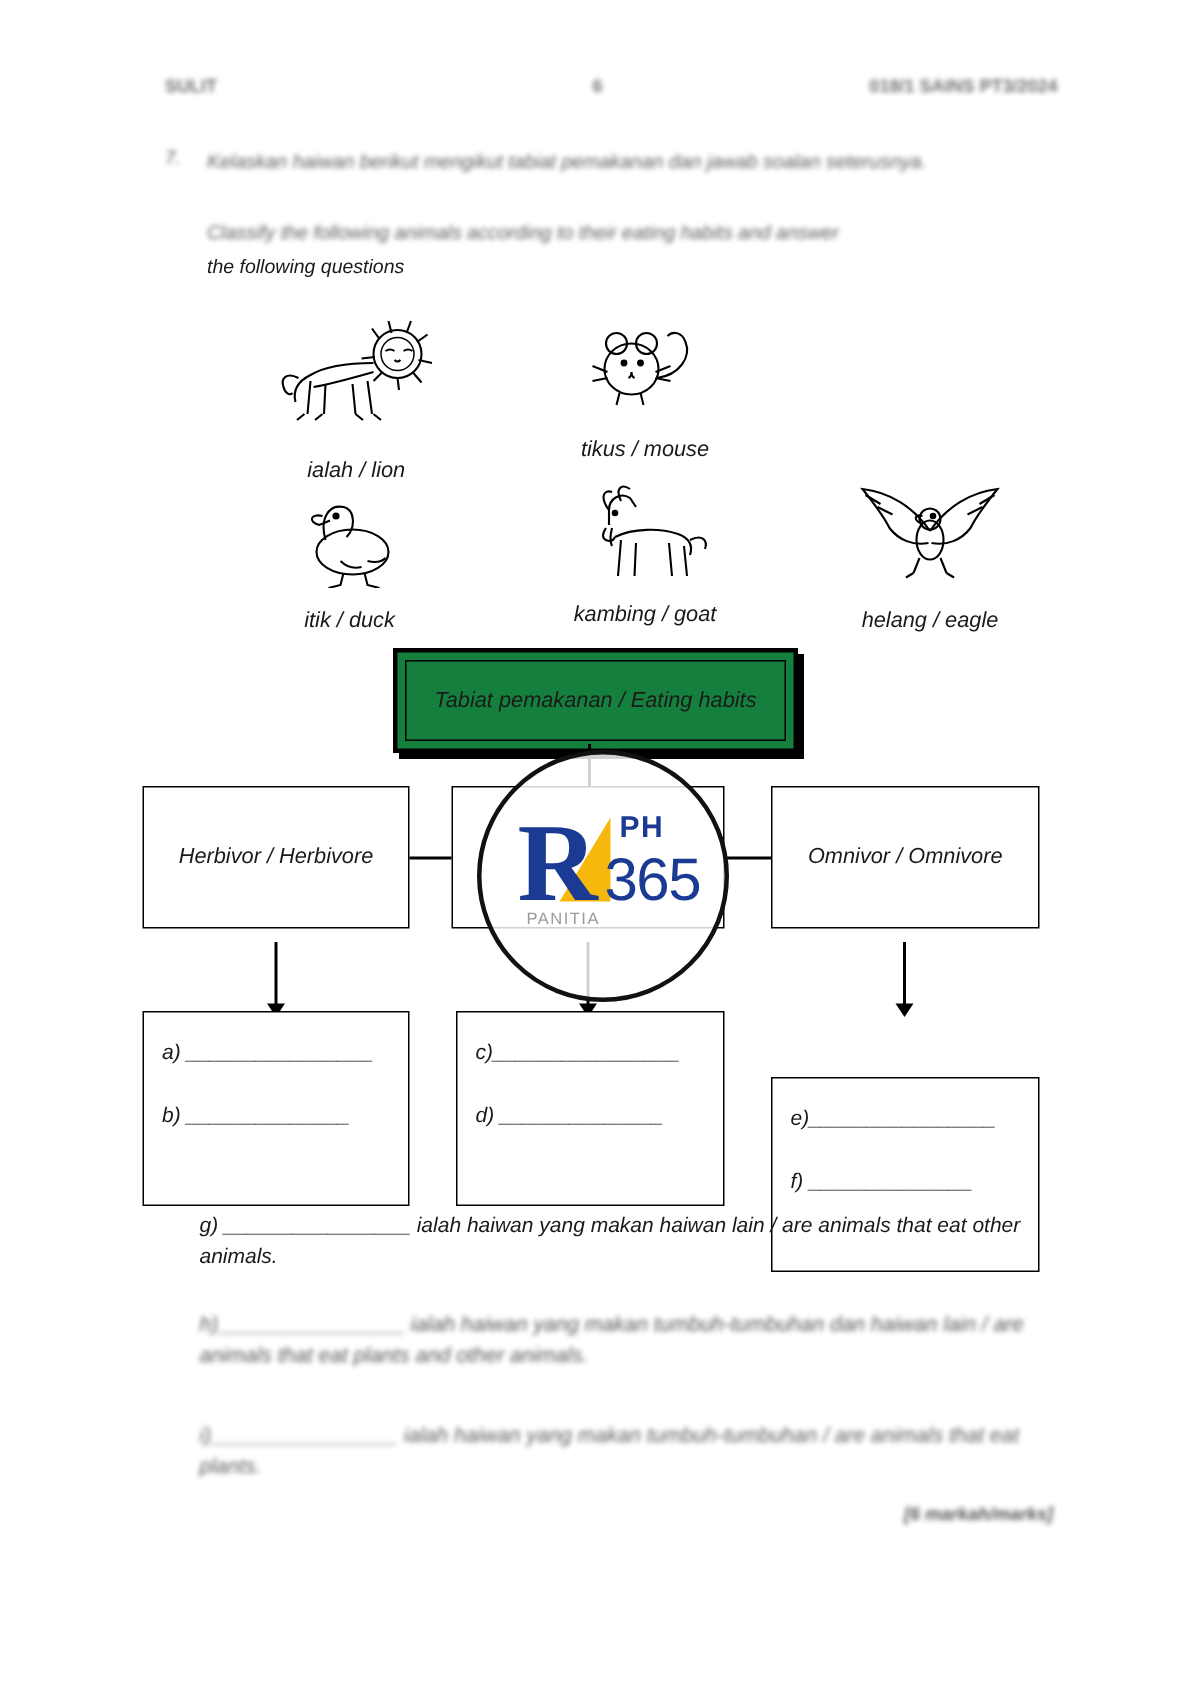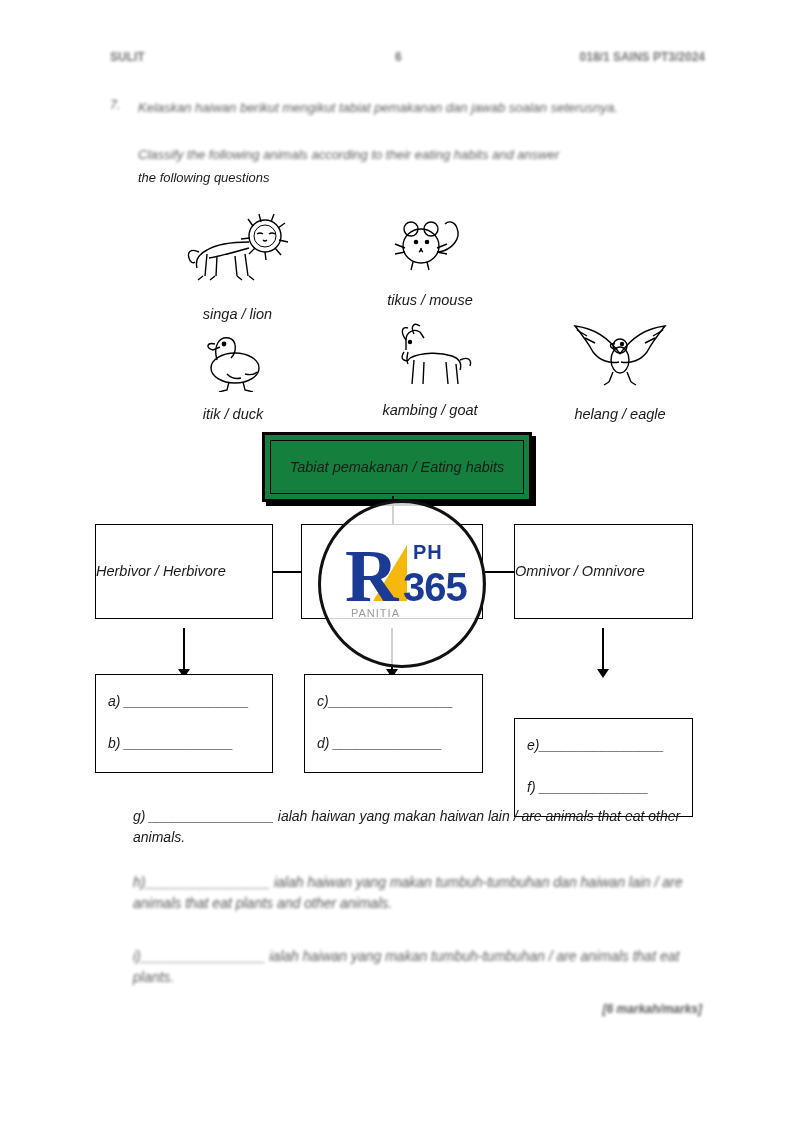--- a/index.html
+++ b/index.html
@@ -105,20 +105,21 @@
 
   
   .cat-box {
     position: absolute;
     top: 524px;
     height: 95px;
     border: 1.5px solid #000;
     background: #fff;
     display: flex;
     align-items: center;
+    justify-content: center;
     text-align: center;
     box-sizing: border-box;
   }
   .cat-box span {
     font-size: 14.5px;
     font-style: italic;
     line-height: 21px;
   }
   .cat-1 { left: 95px;  width: 178px; }
   .cat-2 { left: 301px; width: 182px; }
@@ -159,21 +160,21 @@
     border-top: 9px solid #000;
   }
   .arrow-1 { left: 183px; }
   .arrow-2 { left: 391px; }
   .arrow-3 { left: 602px; }
 
   
   .ans-box {
     position: absolute;
     top: 674px;
-    height: 99px;
+    height: 130px;
     border: 1.5px solid #000;
     background: #fff;
     box-sizing: border-box;
     padding: 18px 12px 16px 12px;
   }
   .ans-1 { left: 95px;  width: 178px; }
   .ans-2 { left: 304px; width: 179px; }
   .ans-3 { left: 514px; width: 179px; margin-top: 44px; }
   .ans-line {
     font-size: 14px;
@@ -250,21 +251,21 @@
     font-size: 20px;
     font-weight: bold;
     color: #1b3a93;
     letter-spacing: 1px;
   }
   .wm-365 {
     position: absolute;
     left: 82px;
     top: 62px;
     font-size: 40px;
-    font-weight: bold;
+    font-weight: normal;
     color: #1b3a93;
     letter-spacing: -1px;
   }
   .wm-sub {
     position: absolute;
     left: 30px;
     top: 104px;
     font-size: 11px;
     color: #9a9a9a;
     letter-spacing: 1px;
@@ -297,21 +298,21 @@
           <path d="M66 30 C50 30 34 32 24 38 C16 42 12 48 14 56"></path>
           <path d="M66 36 C52 40 38 44 26 46"></path>
           <path d="M24 42 l-2 22 M34 44 l-1 20 M52 44 l2 20 M62 42 l3 22"></path>
           <path d="M20 64 l-5 4 M32 64 l-5 4 M54 64 l5 4 M66 64 l5 4"></path>
           <path d="M16 40 C8 36 4 40 6 46 C7 50 10 52 12 50"></path>
           <path d="M74 22 q3 -2 6 0 M86 22 q3 -2 6 0"></path>
           <path d="M80 28 q2 2 4 0"></path>
         </g>
       </svg>
     </div>
-    <div class="cap" style="margin-top:22px;">singa / lion</div>
+    <div class="cap" style="margin-top:22px;">ialah / lion</div>
   </div>
 
   <div class="animal" style="left:370px; top:212px; width:120px;">
     <div class="art" style="height:62px;">
       <svg width="90" height="62" viewBox="0 0 90 62">
         <g fill="none" stroke="#000" stroke-width="1.4">
           <ellipse cx="36" cy="34" rx="18" ry="17"></ellipse>
           <circle cx="26" cy="17" r="7"></circle>
           <circle cx="46" cy="17" r="7"></circle>
           <circle cx="31" cy="30" r="1.6" fill="#000"></circle>

